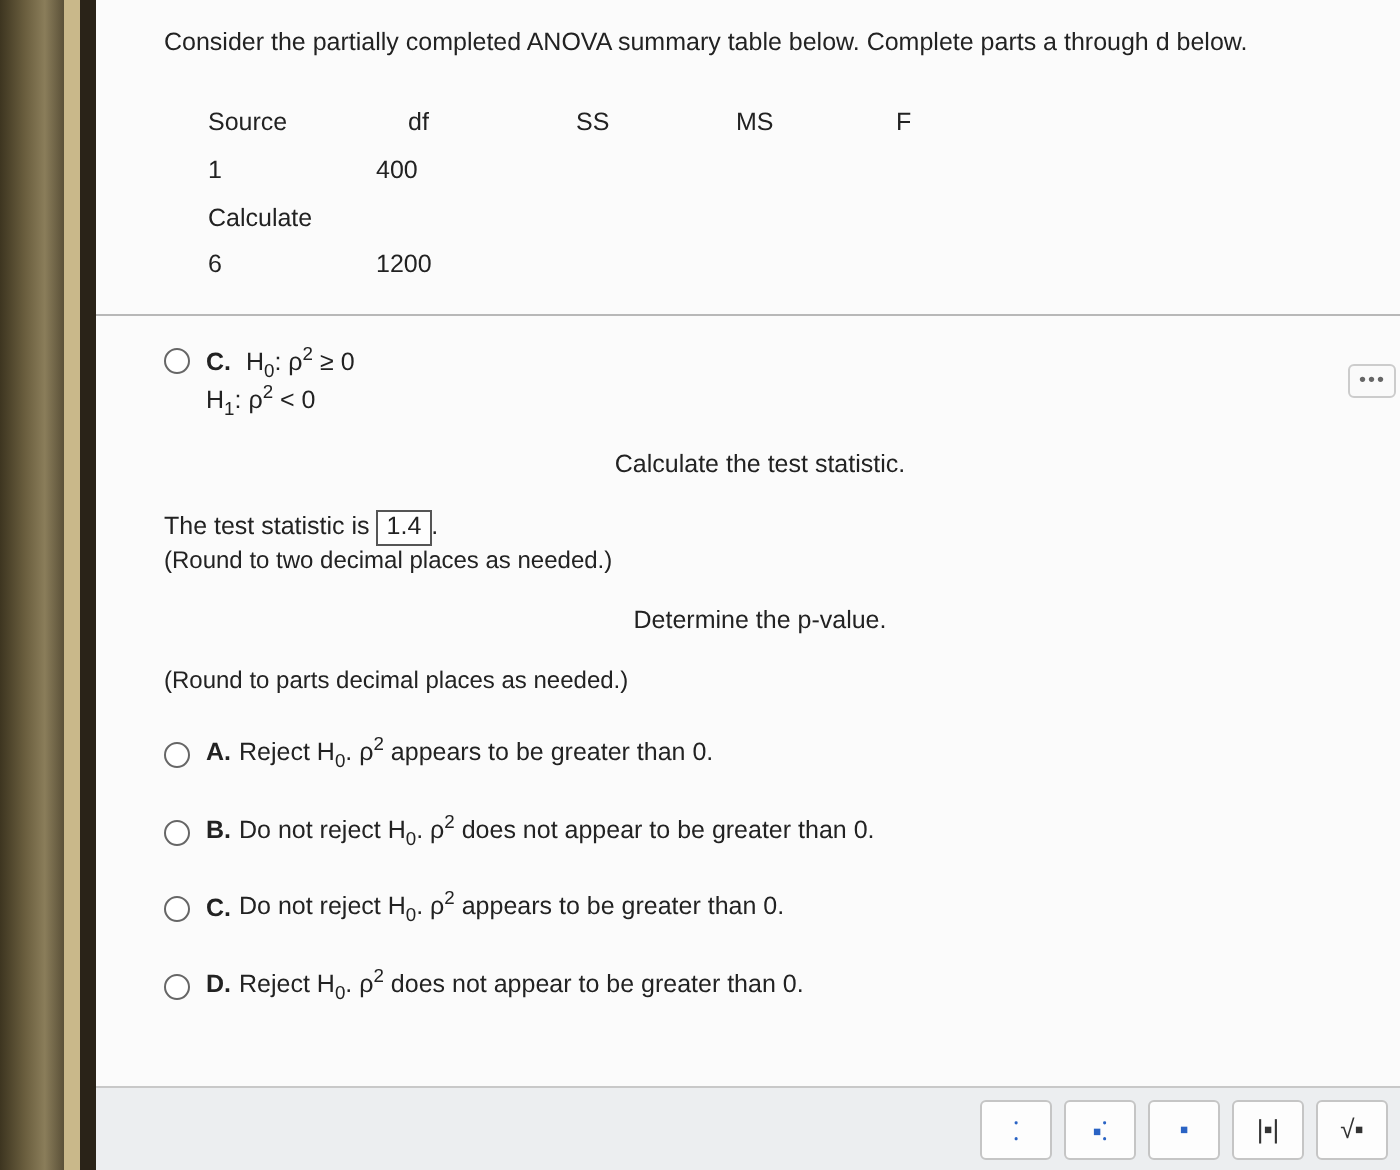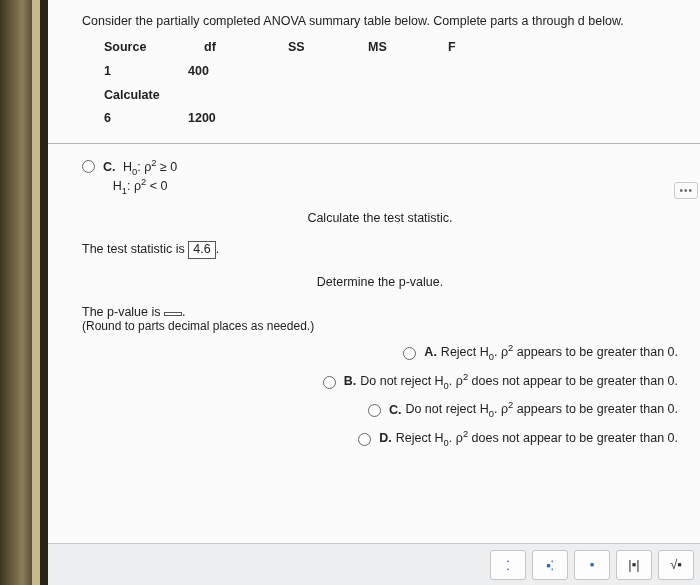--- a/index.html
+++ b/index.html
@@ -20,26 +20,26 @@
   }
   .page {
     position: absolute;
     left: 48px; right: 0; top: 0; bottom: 42px;
     background: #fbfbfb;
     color: #222;
     font-size: 12.5px;
     padding: 14px 22px 0 34px;
     overflow: hidden;
   }
-  .intro { margin-bottom: 8px; }
+  .intro { margin-bottom: 22px; }
   .anova-table {
     margin-left: 22px;
     margin-bottom: 12px;
   }
-  .anova-table .row { display: flex; line-height: 1.9; font-weight: bold; }
+  .anova-table .row { display: flex; line-height: 1.9; }
   .anova-table .c1 { width: 100px; }
   .anova-table .c2 { width: 60px; }
   .anova-table .c3 { width: 80px; margin-left: 24px; }
   .anova-table .c4 { width: 80px; }
   .anova-table .c5 { width: 60px; }
   .hr {
     border: none;
     border-top: 1px solid #b8b8b8;
     margin: 8px -22px 14px -34px;
   }
@@ -64,21 +64,21 @@
     display: inline-block;
     border: 1px solid #555;
     padding: 1px 4px;
     background: #fefefe;
     min-width: 18px;
     line-height: 1.1;
     vertical-align: baseline;
   }
   .note { font-size: 12px; }
   .conclusion-options { margin-top: 8px; }
-  .conclusion-options .option-row { margin: 10px 0; align-items: center; justify-content: flex-end; }
+  .conclusion-options .option-row { margin: 20px 0; align-items: center; }
   .dots {
     position: absolute;
     right: 2px; top: 182px;
     border: 1px solid #ccc;
     border-radius: 3px;
     padding: 2px 4px;
     font-size: 10px;
     letter-spacing: 1px;
     color: #666;
     background: #fafafa;
@@ -149,35 +149,33 @@
     </div>
   </div>
 
   <hr class="hr">
 
   <div class="option-row">
     <div class="radio"></div>
     <div>
       <span class="opt-label">C.</span>
       <span><span>H</span><sub>0</sub><span>: ρ</span><sup>2</sup><span> ≥ 0</span></span>
-      <div class="hypoth" style="margin-left:0;text-align:center;"><span>H</span><sub>1</sub><span>: ρ</span><sup>2</sup><span> &lt; 0</span></div>
+      <div class="hypoth" style="margin-left:0;"><span>H</span><sub>1</sub><span>: ρ</span><sup>2</sup><span> &lt; 0</span></div>
     </div>
   </div>
 
   <div class="section">Calculate the test statistic.</div>
 
   <div>
-    <span>The test statistic is </span><span class="boxed">4.6</span><span>.</span>
-  </div>
+    <span>The test statistic is </span><span class="boxed">1.4</span><span>.</span>
+  </div>
+  <div class="note">(Round to two decimal places as needed.)</div>
 
   <div class="section">Determine the p-value.</div>
 
-  <div>
-    <span>The p-value is </span><span class="boxed"></span><span>.</span>
-  </div>
   <div class="note">(Round to parts decimal places as needed.)</div>
 
 
   <div class="conclusion-options">
     <div class="option-row">
       <div class="radio"></div>
       <span><span class="opt-label">A.</span><span>Reject H</span><sub>0</sub><span>. ρ</span><sup>2</sup><span> appears to be greater than 0.</span></span>
     </div>
     <div class="option-row">
       <div class="radio"></div>

